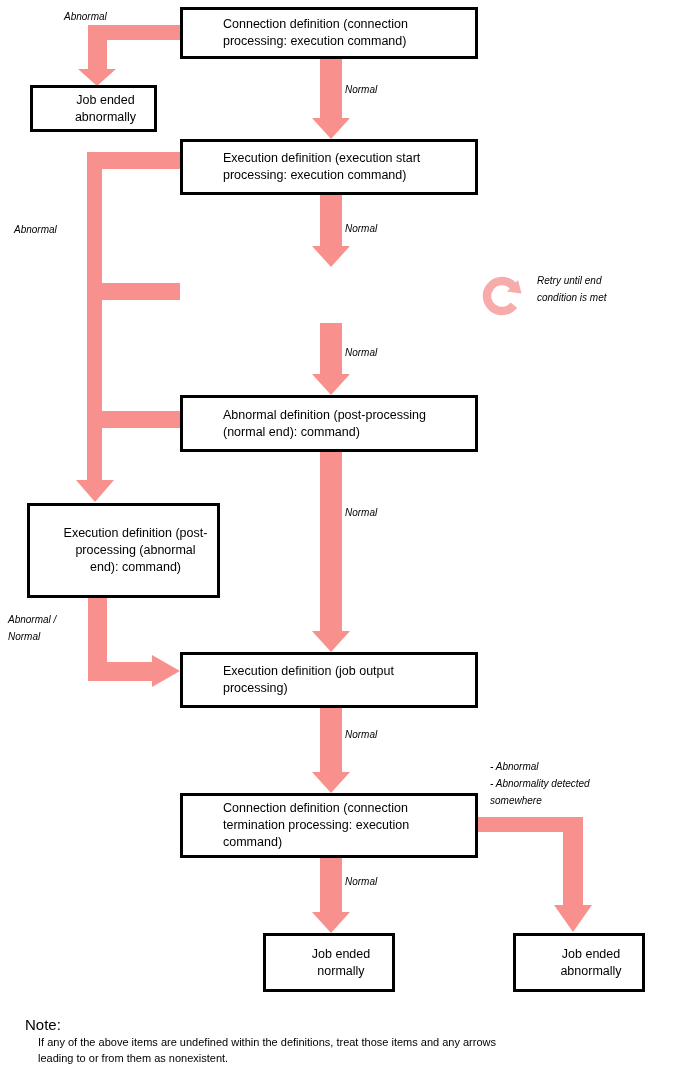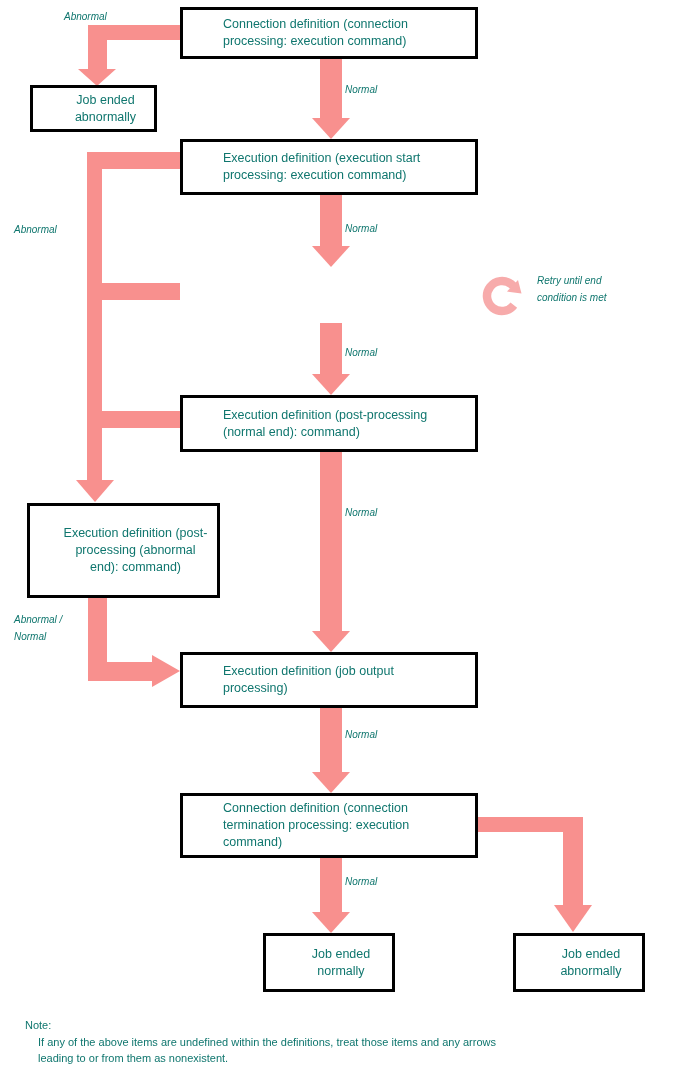--- a/index.html
+++ b/index.html
@@ -1,36 +1,36 @@
 <!DOCTYPE html>
 <html><head>
 <meta charset="utf-8">
 <style>
   html,body{margin:0;padding:0;background:#ffffff;}
   .canvas{
     position:relative;width:689px;height:1080px;background:#ffffff;
-    font-family:"Liberation Sans","DejaVu Sans",sans-serif;color:#0f766e;
+    font-family:"Liberation Sans","DejaVu Sans",sans-serif;color:#000000;
     overflow:hidden;
   }
   .node{
     position:absolute;box-sizing:border-box;background:#ffffff;
     border:3px solid #000000;display:flex;align-items:center;
     font-size:12.5px;line-height:17px;white-space:pre-line;
   }
   .node.wide{padding-left:40px;justify-content:flex-start;text-align:left;}
   .node.centered{justify-content:center;text-align:center;padding-left:24px;}
   .shaft{position:absolute;background:#f8908e;}
   .head-down{position:absolute;width:0;height:0;
     border-left:19px solid transparent;border-right:19px solid transparent;
     border-top:21px solid #f8908e;}
   .head-right{position:absolute;width:0;height:0;
     border-top:16px solid transparent;border-bottom:16px solid transparent;
     border-left:28px solid #f8908e;}
   .lbl{position:absolute;font-size:10px;line-height:17px;white-space:pre-line;font-style:italic;}
-  .note-title{position:absolute;font-size:11px;line-height:18px;}
+  .note-title{position:absolute;font-size:15px;line-height:18px;}
   .note-body{position:absolute;font-size:11px;line-height:16px;white-space:pre-line;width:630px;}
 </style>
 </head>
 <body>
 
 <div class="canvas">
 
   <div class="shaft" style="left:95px;top:25px;width:85px;height:15px"></div>
   <div class="shaft" style="left:88px;top:25px;width:19px;height:44px"></div>
   <div class="head-down" style="left:78px;top:69px;border-top-width:17px"></div>
@@ -82,21 +82,21 @@
 abnormally</span>
   </div>
 
   <div class="node wide" style="left:180px;top:139px;width:298px;height:56px">
     <span>Execution definition (execution start
 processing: execution command)</span>
   </div>
 
 
   <div class="node wide" style="left:180px;top:395px;width:298px;height:57px">
-    <span>Execution definition (post-processing
+    <span>Abnormal definition (post-processing
 (normal end): command)</span>
   </div>
 
   <div class="node centered" style="left:27px;top:503px;width:193px;height:95px">
     <span>Execution definition (post-
 processing (abnormal
 end): command)</span>
   </div>
 
   <div class="node wide" style="left:180px;top:652px;width:298px;height:56px">
@@ -121,22 +121,25 @@
   </div>
 
   <div class="lbl" style="left:64px;top:8px">Abnormal</div>
   <div class="lbl" style="left:345px;top:81px">Normal</div>
   <div class="lbl" style="left:14px;top:221px">Abnormal</div>
   <div class="lbl" style="left:345px;top:220px">Normal</div>
   <div class="lbl" style="left:537px;top:272px">Retry until end
 condition is met</div>
   <div class="lbl" style="left:345px;top:344px">Normal</div>
   <div class="lbl" style="left:345px;top:504px">Normal</div>
-  <div class="lbl" style="left:14px;top:611px">Abnormal /
+  <div class="lbl" style="left:8px;top:611px">Abnormal /
 Normal</div>
   <div class="lbl" style="left:345px;top:726px">Normal</div>
+  <div class="lbl" style="left:490px;top:758px">- Abnormal
+- Abnormality detected
+somewhere</div>
   <div class="lbl" style="left:345px;top:873px">Normal</div>
 
   <div class="note-title" style="left:25px;top:1016px">Note:</div>
   <div class="note-body" style="left:38px;top:1034px">If any of the above items are undefined within the definitions, treat those items and any arrows
 leading to or from them as nonexistent.</div>
 
 </div>
 
 </body></html>

